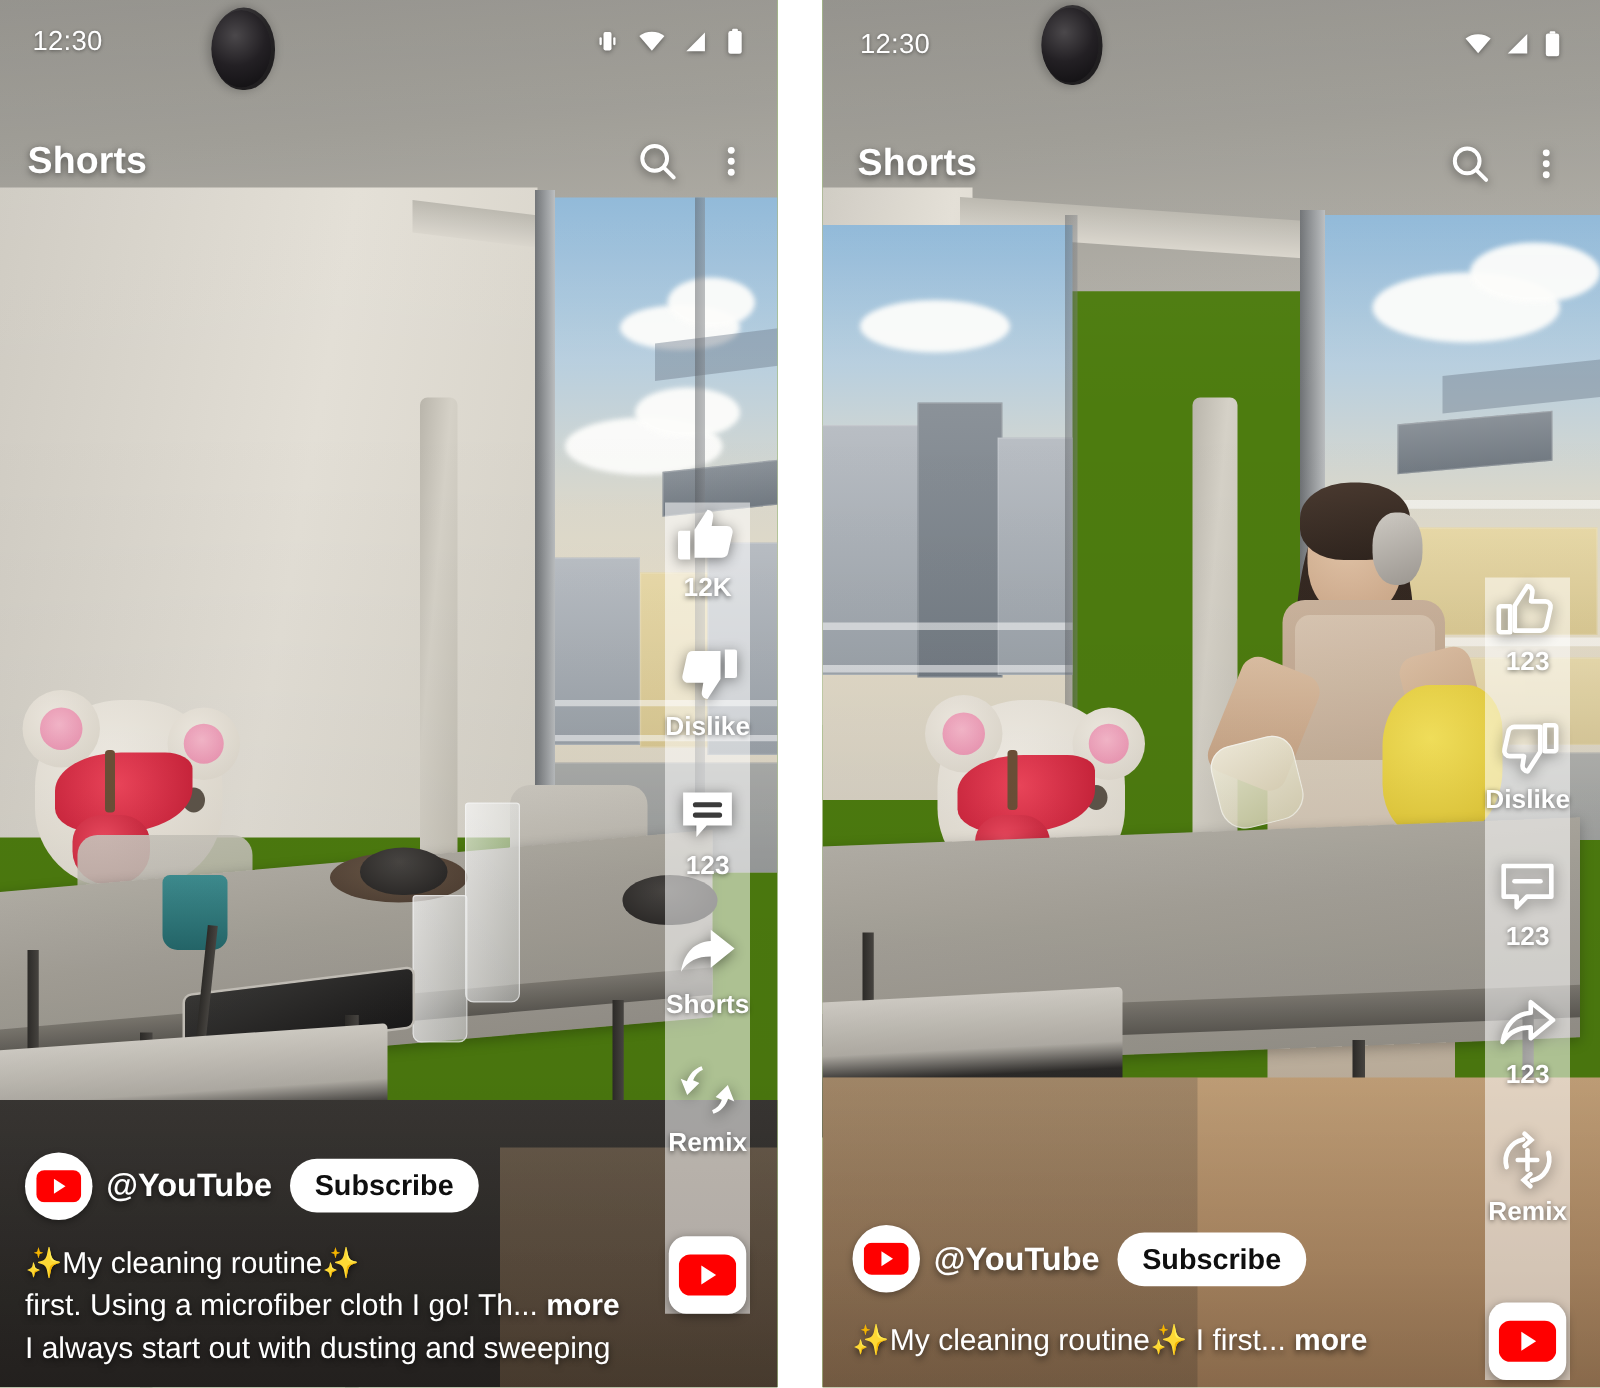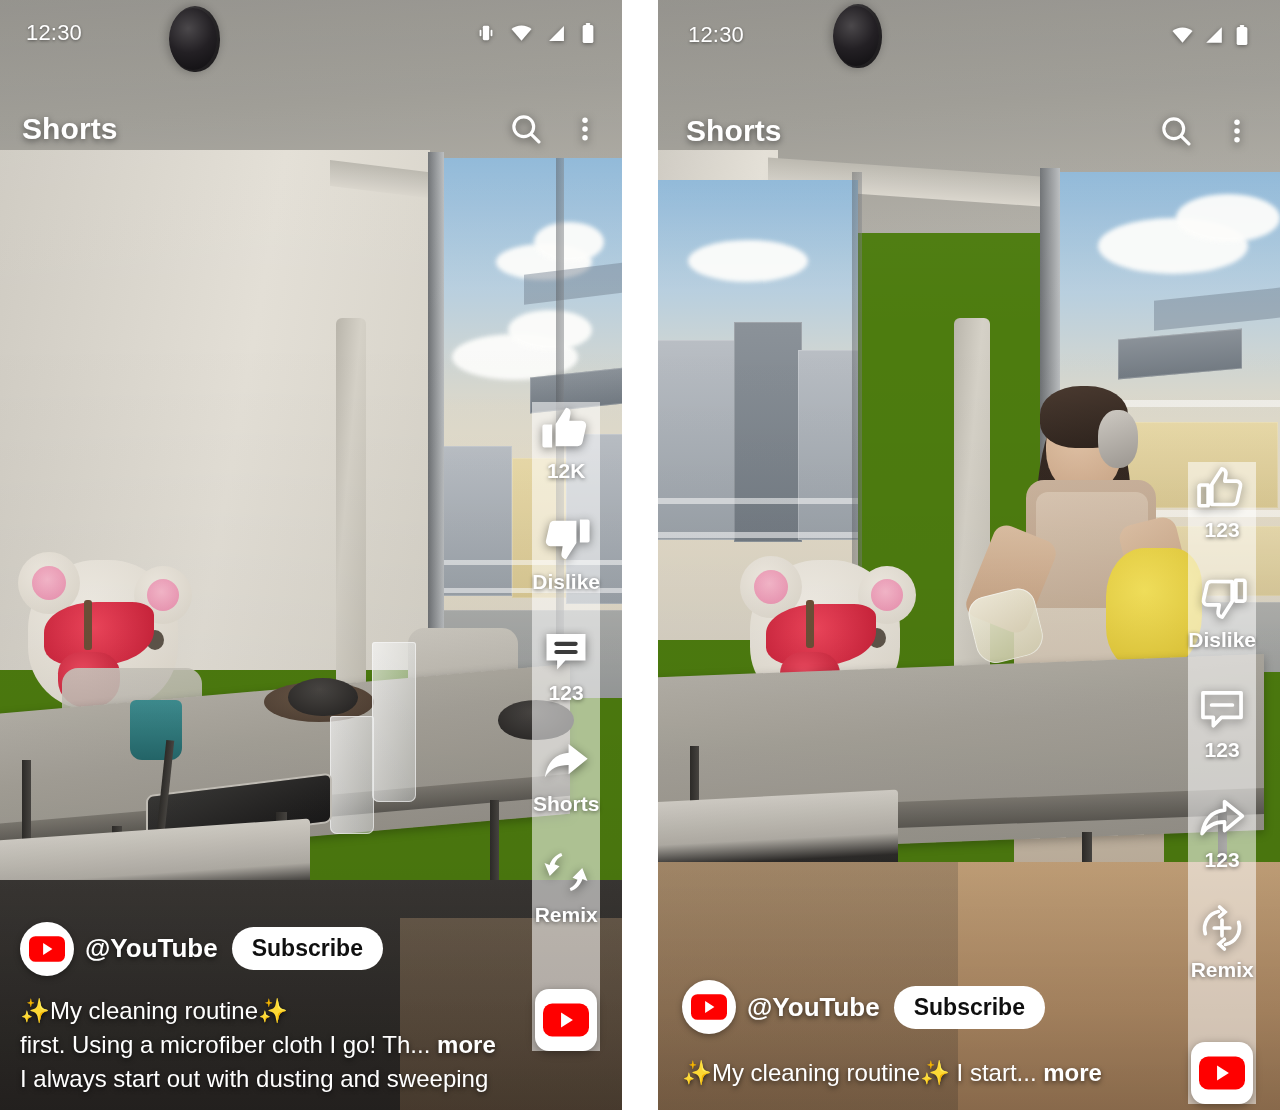--- a/index.html
+++ b/index.html
@@ -601,21 +601,21 @@
               </svg>
             </span>
           </div>
           <div class="handle">@YouTube</div>
           <button class="subscribe">Subscribe</button>
         </div>
 
         <div class="caption">
           <div>
             <span class="spark">✨</span><span>My cleaning routine</span><span class="spark">✨</span>
-            <span>I start...</span>
+            <span>I first...</span>
             <span class="more">more</span>
           </div>
         </div>
       </div>
     </div>
   </div>
 
 </div>
 
 </body></html>

